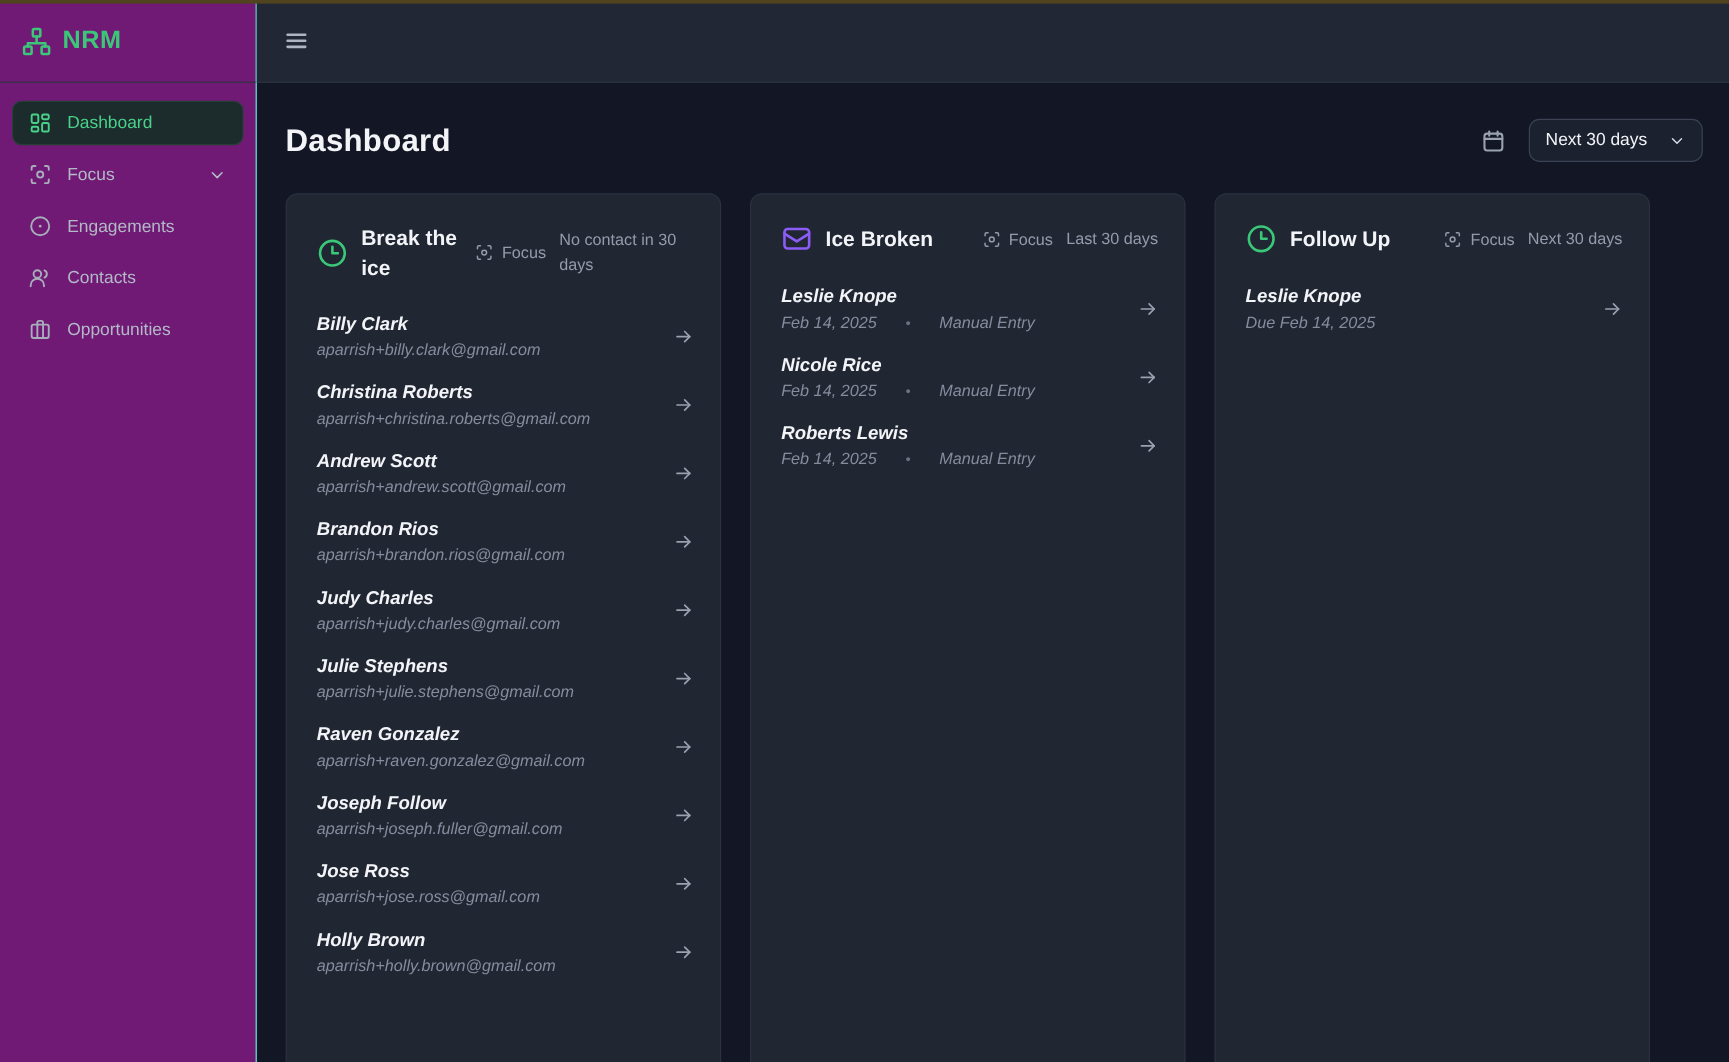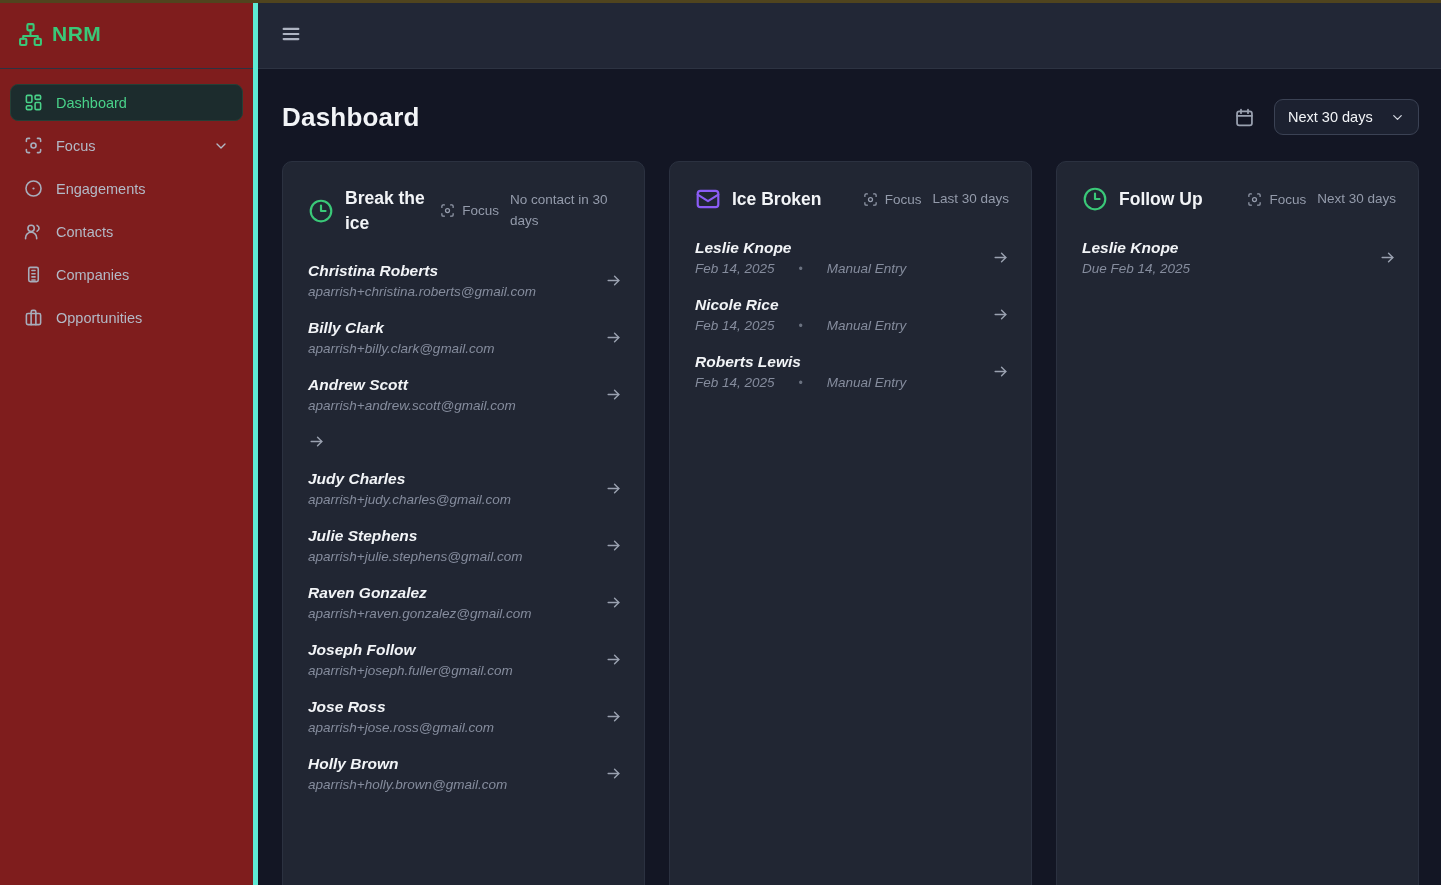--- a/index.html
+++ b/index.html
@@ -6,21 +6,21 @@
   html,body { width:1441px; height:885px; overflow:hidden; }
   body {
     font-family:"Liberation Sans", sans-serif;
     background:#131624; color:#f2f4f7;
     position:relative;
   }
   .top-accent-line { position:absolute; top:0; left:0; width:100%; height:3px; background:#50441e; z-index:20; }
   .app { display:flex; height:885px; }
 
   
-  .sidebar { width:258px; flex-shrink:0; background:#7f1d1d; border-right:5px solid #5eead4; display:flex; flex-direction:column; }
+  .sidebar { width:214px; flex-shrink:0; background:#701a75; border-right:1px solid #5eead4; display:flex; flex-direction:column; }
   .sidebar-header { height:69px; flex-shrink:0; display:flex; align-items:center; gap:9px; padding:0 18px; border-bottom:1px solid #2d3342; }
   .logo-icon { color:#3ac878; width:25px; height:25px; }
   .logo-text { color:#3ac878; font-size:21px; font-weight:700; letter-spacing:.5px; }
   .nav { padding:15px 10px; display:flex; flex-direction:column; gap:6px; }
   .nav-item { display:flex; align-items:center; gap:13px; padding:8px 13px; border-radius:8px; color:#b3b9c6; font-size:14.5px; cursor:pointer; border:1px solid transparent; }
   .nav-item .icon { width:19px; height:19px; color:#a7adbb; }
   .nav-item.active { background:#1c2c2d; border-color:#253f36; color:#49d189; }
   .nav-item.active .icon { color:#49d189; }
   .nav-item .chev { margin-left:auto; width:16px; height:16px; color:#b3b9c6; }
 
@@ -119,29 +119,20 @@
         </div>
         <div class="nav-item">
           <span class="icon">
             <svg viewBox="0 0 24 24" fill="none" stroke="currentColor" stroke-width="2" stroke-linecap="round" stroke-linejoin="round">
               <circle cx="9" cy="8" r="4"></circle>
               <path d="M2 21v-1a7 7 0 0 1 14 0v1"></path>
               <path d="M16.5 4.3a4 4 0 0 1 0 7.4"></path>
             </svg>
           </span>
           <span>Contacts</span>
-        </div>
-        <div class="nav-item">
-          <span class="icon">
-            <svg viewBox="0 0 24 24" fill="none" stroke="currentColor" stroke-width="2" stroke-linecap="round" stroke-linejoin="round">
-              <rect x="6" y="3" width="12" height="18" rx="2"></rect>
-              <path d="M10 7h4M10 11h4M10 15h4M10 19h4"></path>
-            </svg>
-          </span>
-          <span>Companies</span>
         </div>
         <div class="nav-item">
           <span class="icon">
             <svg viewBox="0 0 24 24" fill="none" stroke="currentColor" stroke-width="2" stroke-linecap="round" stroke-linejoin="round">
               <rect x="3" y="7" width="18" height="14" rx="2"></rect>
               <path d="M9 7V5a2 2 0 0 1 2-2h2a2 2 0 0 1 2 2v2"></path>
               <path d="M9 7v14M15 7v14"></path>
             </svg>
           </span>
           <span>Opportunities</span>
@@ -200,61 +191,67 @@
                     <path d="M7 21H5a2 2 0 0 1-2-2v-2"></path>
                   </svg>
                 </span>
               <span>Focus</span>
             </span>
             <span class="card-period">No contact in 30 days</span>
           </div>
           <div class="card-items">
               <div class="row">
                 <div class="row-main">
+                  <div class="row-name">Billy Clark</div>
+                  <div class="row-sub">
+                    <span>aparrish+billy.clark@gmail.com</span>
+                  </div>
+                </div>
+                <span class="row-arrow">
+                  <svg viewBox="0 0 24 24" fill="none" stroke="currentColor" stroke-width="2" stroke-linecap="round" stroke-linejoin="round">
+                    <path d="M4.5 12h15"></path>
+                    <path d="m13.5 6 6 6-6 6"></path>
+                  </svg>
+                </span>
+              </div>
+              <div class="row">
+                <div class="row-main">
                   <div class="row-name">Christina Roberts</div>
                   <div class="row-sub">
                     <span>aparrish+christina.roberts@gmail.com</span>
                   </div>
                 </div>
                 <span class="row-arrow">
                   <svg viewBox="0 0 24 24" fill="none" stroke="currentColor" stroke-width="2" stroke-linecap="round" stroke-linejoin="round">
                     <path d="M4.5 12h15"></path>
                     <path d="m13.5 6 6 6-6 6"></path>
                   </svg>
                 </span>
               </div>
               <div class="row">
                 <div class="row-main">
-                  <div class="row-name">Billy Clark</div>
-                  <div class="row-sub">
-                    <span>aparrish+billy.clark@gmail.com</span>
-                  </div>
-                </div>
-                <span class="row-arrow">
-                  <svg viewBox="0 0 24 24" fill="none" stroke="currentColor" stroke-width="2" stroke-linecap="round" stroke-linejoin="round">
-                    <path d="M4.5 12h15"></path>
-                    <path d="m13.5 6 6 6-6 6"></path>
-                  </svg>
-                </span>
-              </div>
-              <div class="row">
-                <div class="row-main">
                   <div class="row-name">Andrew Scott</div>
                   <div class="row-sub">
                     <span>aparrish+andrew.scott@gmail.com</span>
                   </div>
                 </div>
                 <span class="row-arrow">
                   <svg viewBox="0 0 24 24" fill="none" stroke="currentColor" stroke-width="2" stroke-linecap="round" stroke-linejoin="round">
                     <path d="M4.5 12h15"></path>
                     <path d="m13.5 6 6 6-6 6"></path>
                   </svg>
                 </span>
               </div>
               <div class="row">
+                <div class="row-main">
+                  <div class="row-name">Brandon Rios</div>
+                  <div class="row-sub">
+                    <span>aparrish+brandon.rios@gmail.com</span>
+                  </div>
+                </div>
                 <span class="row-arrow">
                   <svg viewBox="0 0 24 24" fill="none" stroke="currentColor" stroke-width="2" stroke-linecap="round" stroke-linejoin="round">
                     <path d="M4.5 12h15"></path>
                     <path d="m13.5 6 6 6-6 6"></path>
                   </svg>
                 </span>
               </div>
               <div class="row">
                 <div class="row-main">
                   <div class="row-name">Judy Charles</div>

